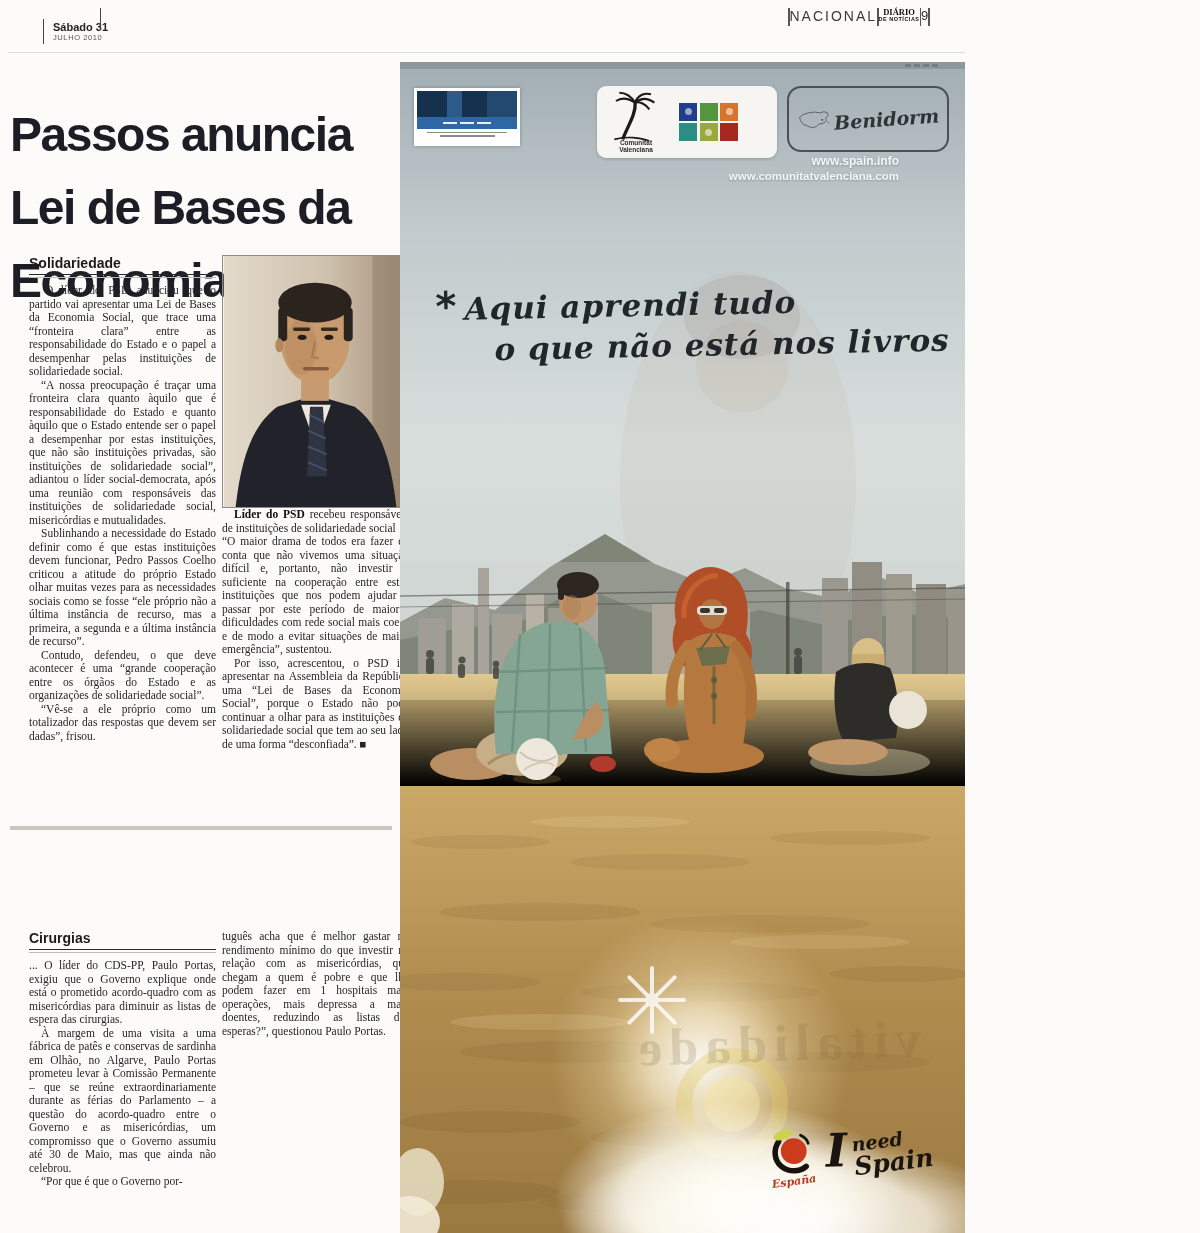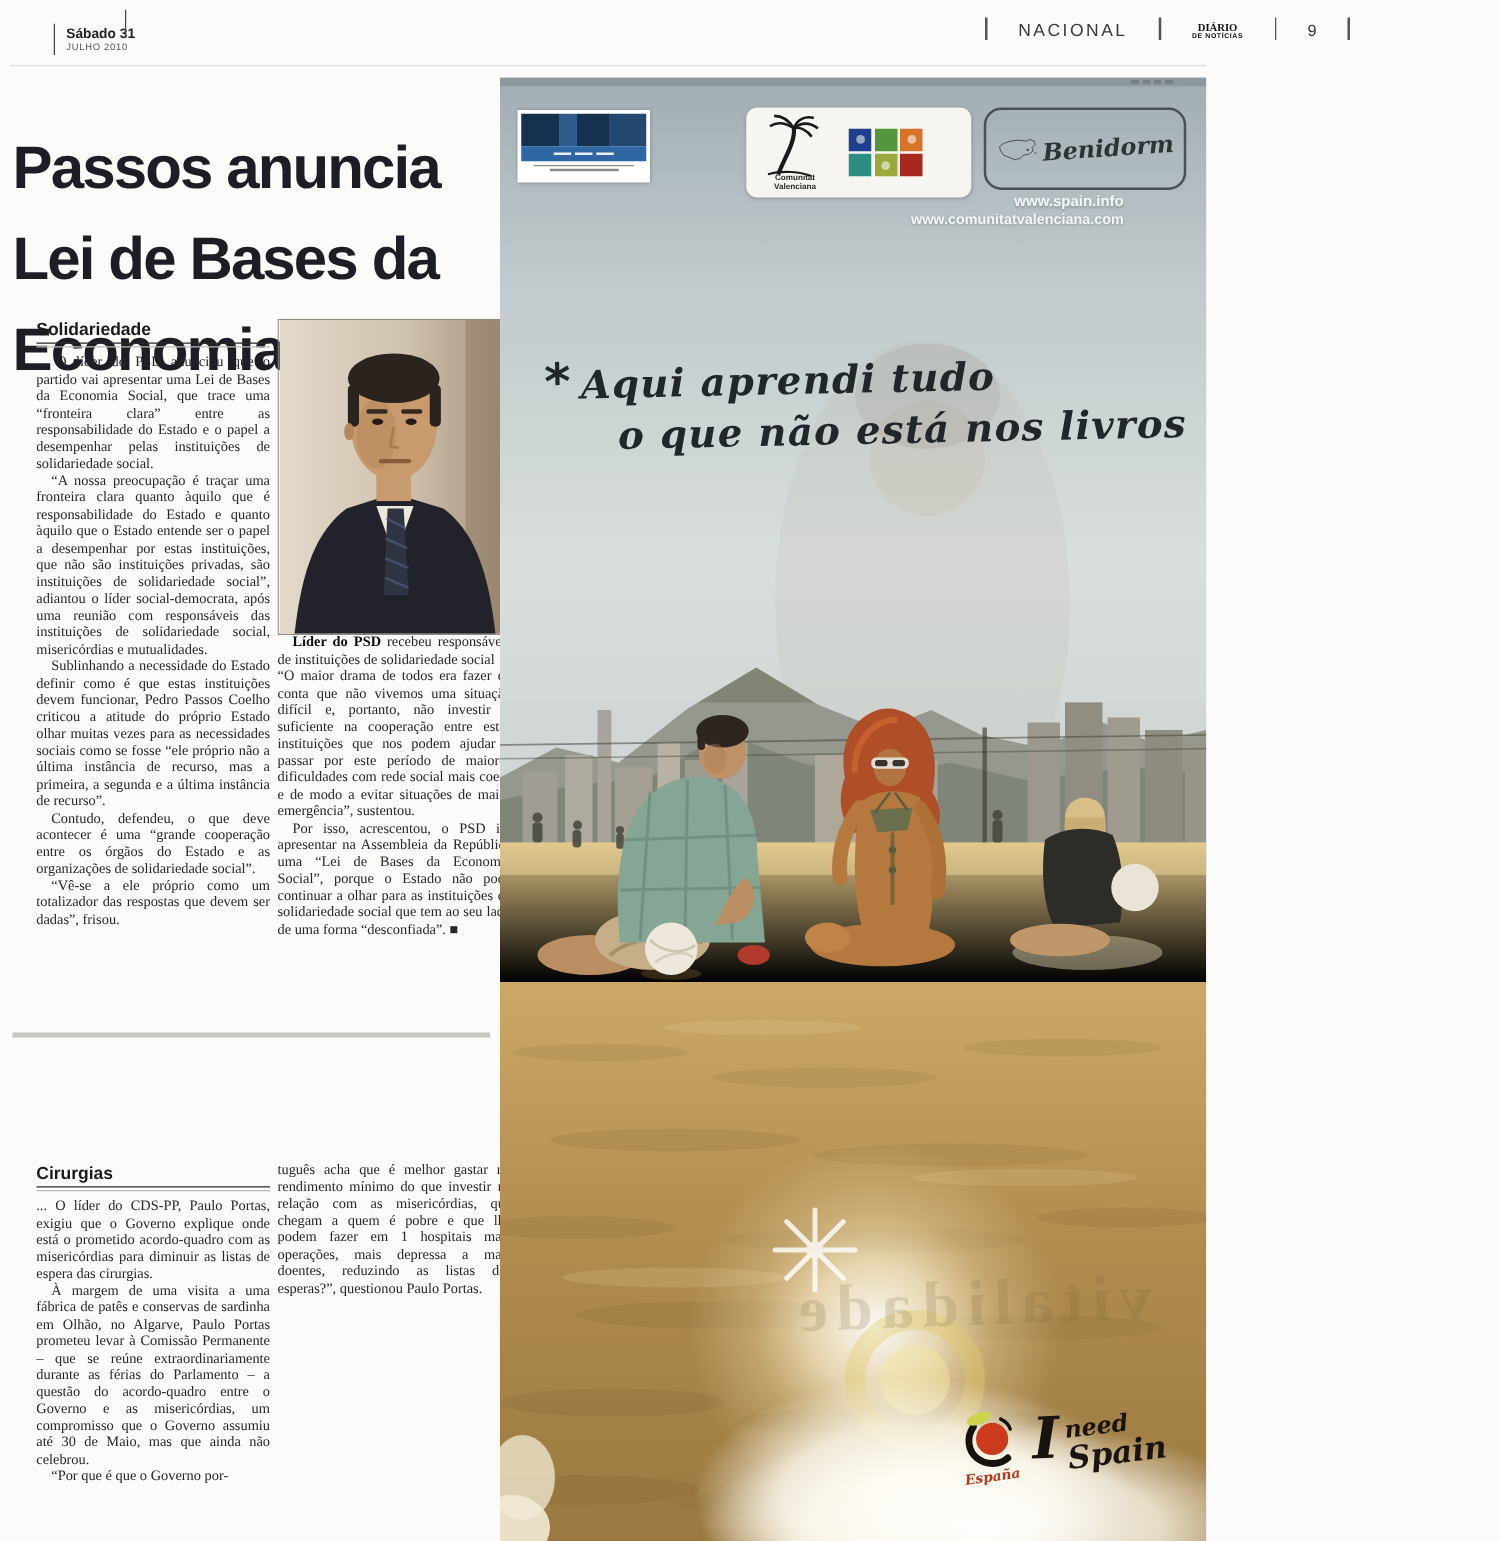--- a/index.html
+++ b/index.html
@@ -3,21 +3,21 @@
 <meta charset="utf-8">
 <style>
   html,body{margin:0;padding:0;background:#ffffff;}
   .paper{position:relative;width:1200px;height:1233px;background:#fcfbf9;font-family:"Liberation Sans",sans-serif;overflow:hidden;}
 
   
   .hdr-date{position:absolute;left:43px;top:7px;padding:2px 0 2px 9px;border-left:1.5px solid #444;margin-top:12px;}
   .hdr-date .day{display:block;font-size:11px;font-weight:700;color:#222;line-height:12px;}
   .hdr-date .month{display:block;font-size:7.5px;color:#555;letter-spacing:.6px;line-height:9px;}
   .hdr-bar2{position:absolute;left:100px;top:8px;height:22px;border-left:1.5px solid #444;}
-  .hdr-right{position:absolute;left:788px;top:8px;display:flex;align-items:flex-end;gap:25px;height:24px;}
+  .hdr-right{position:absolute;left:788px;top:8px;display:flex;align-items:flex-start;gap:0;height:24px;}
   .vbar{width:1.5px;height:18px;background:#555;}
   .section-label{font-size:14px;letter-spacing:2px;color:#3a3a3a;}
   .masthead{text-align:center;line-height:1;color:#101010;}
   .masthead .m1{display:block;font-family:"Liberation Serif",serif;font-weight:700;font-size:8.5px;}
   .masthead .m2{display:block;font-size:5.5px;letter-spacing:.5px;font-weight:700;}
   .pagenum{font-size:13px;color:#333;}
   .hdr-rule{position:absolute;left:8px;top:52px;width:957px;height:1px;background:#dddcd6;}
 
   
   .headline{position:absolute;left:10px;width:388px;font-weight:700;color:#1d1d25;letter-spacing:-1.5px;}

